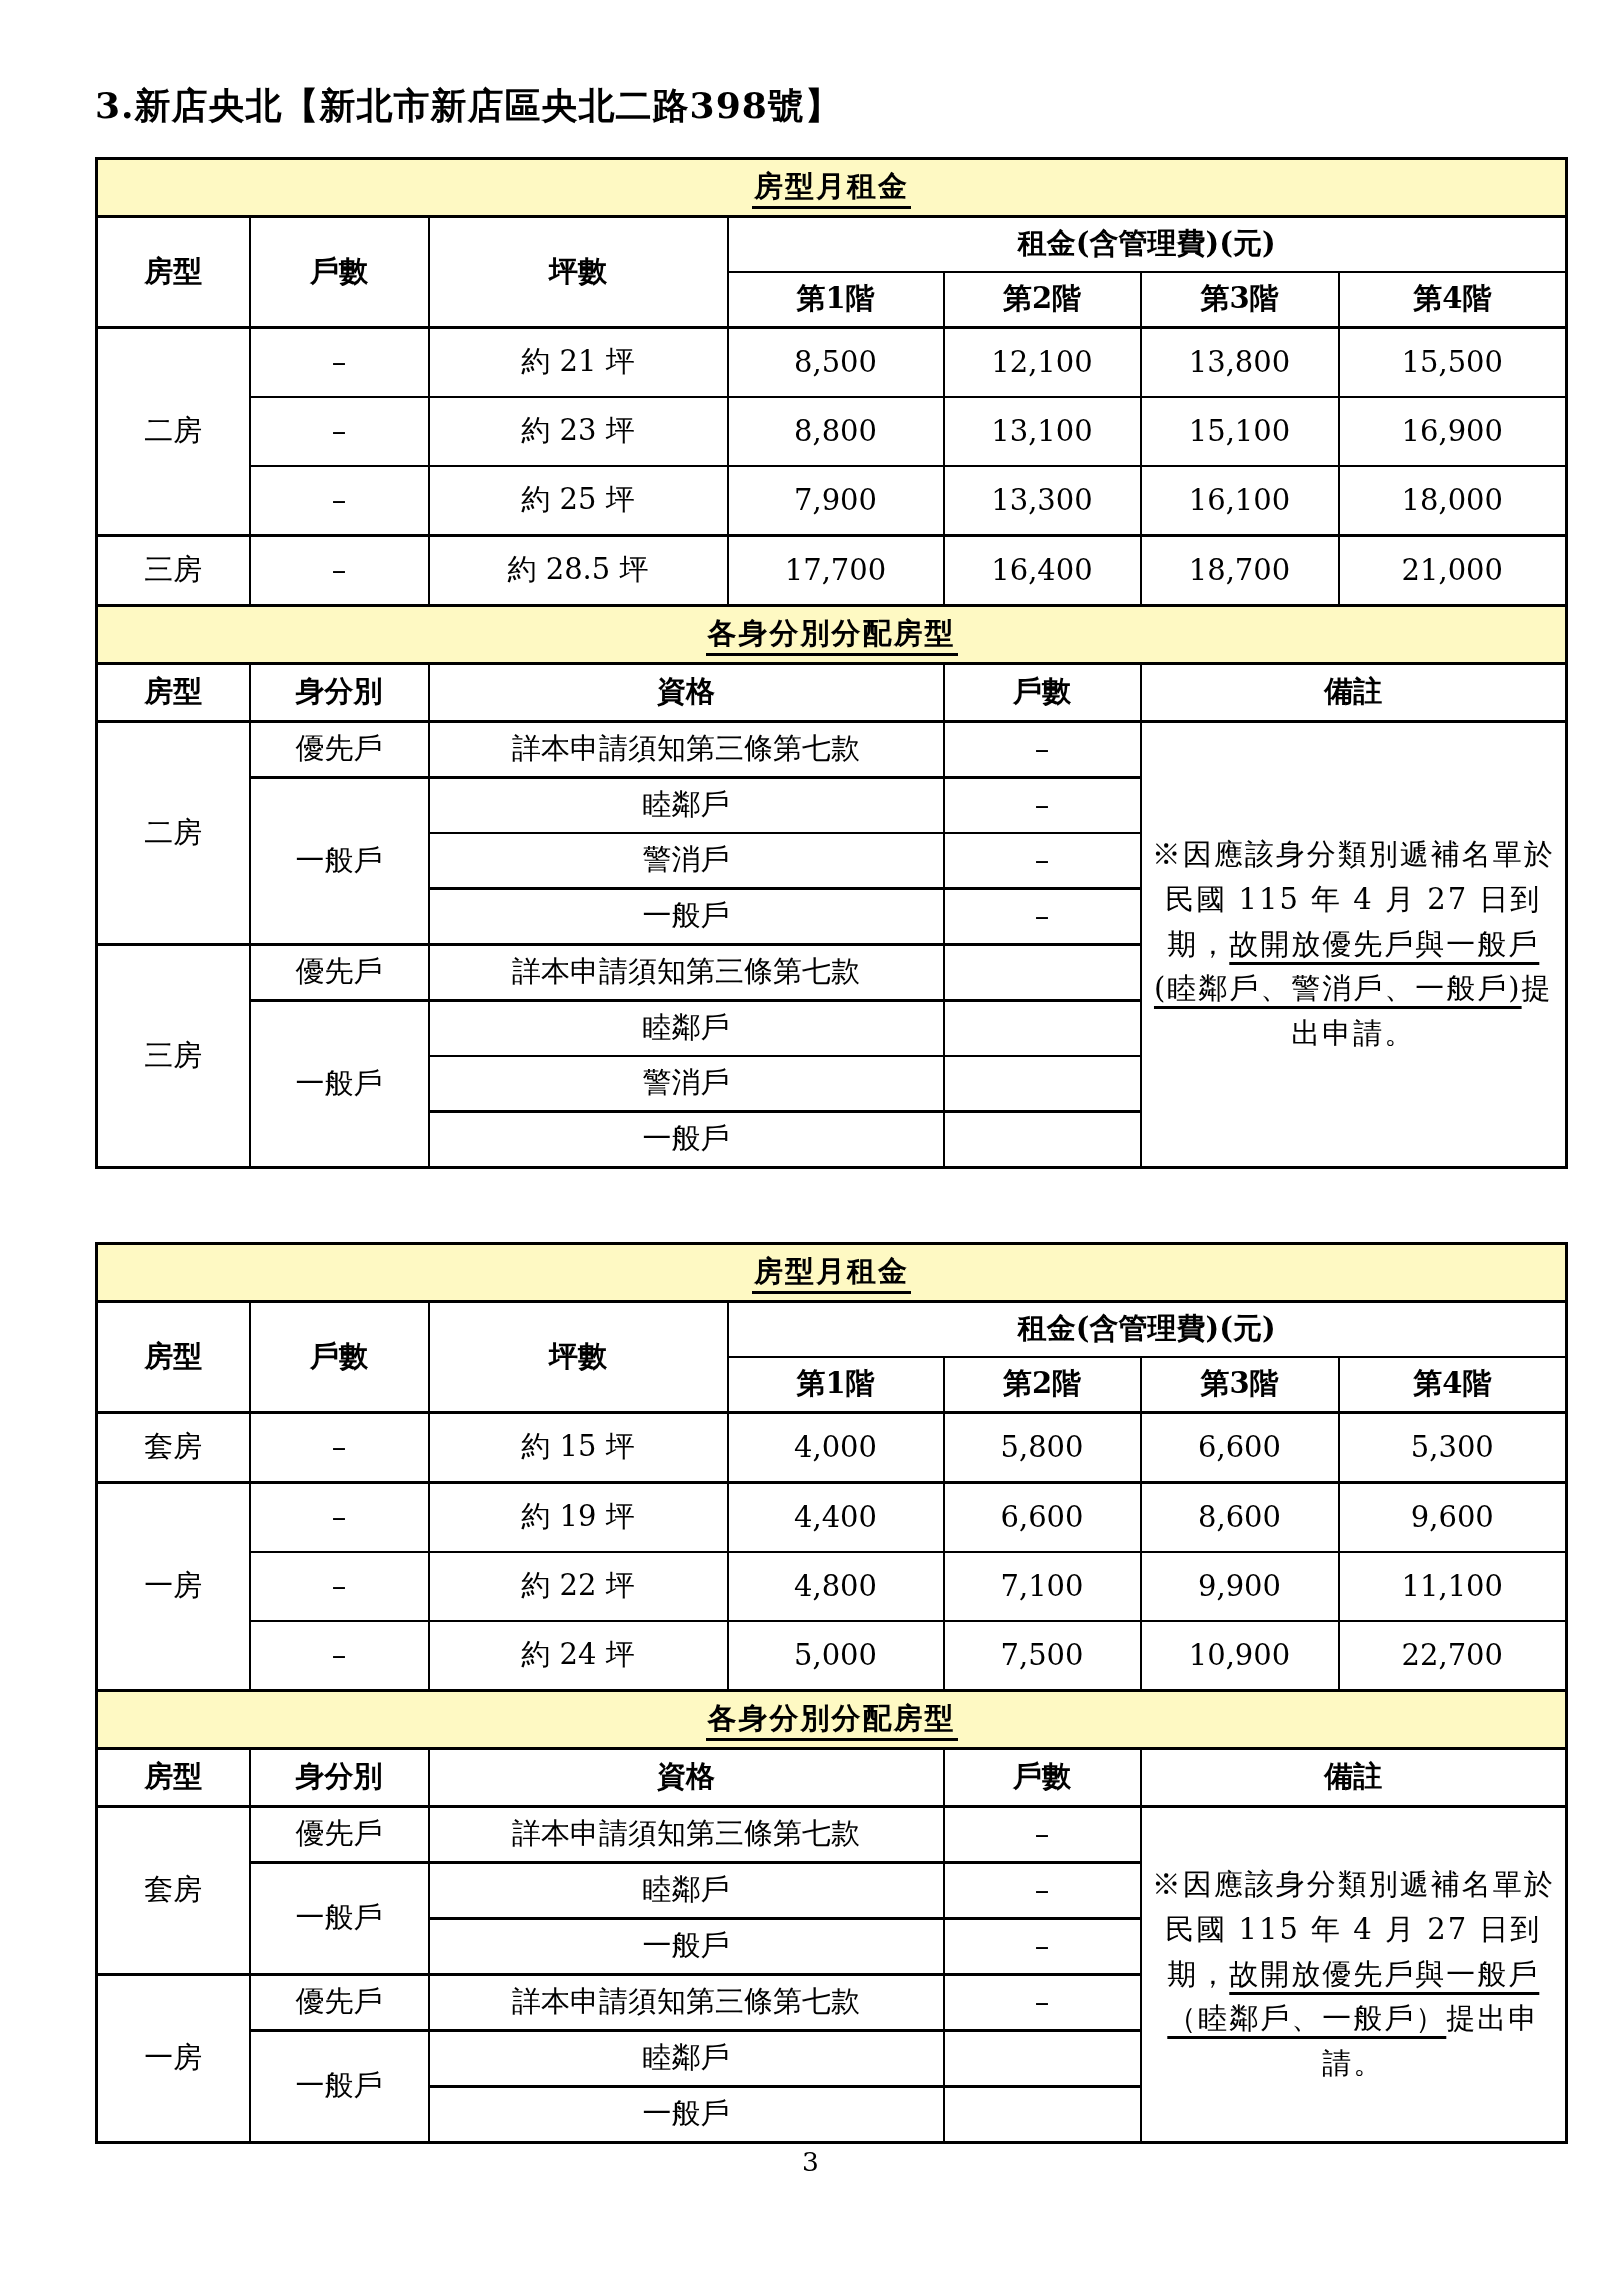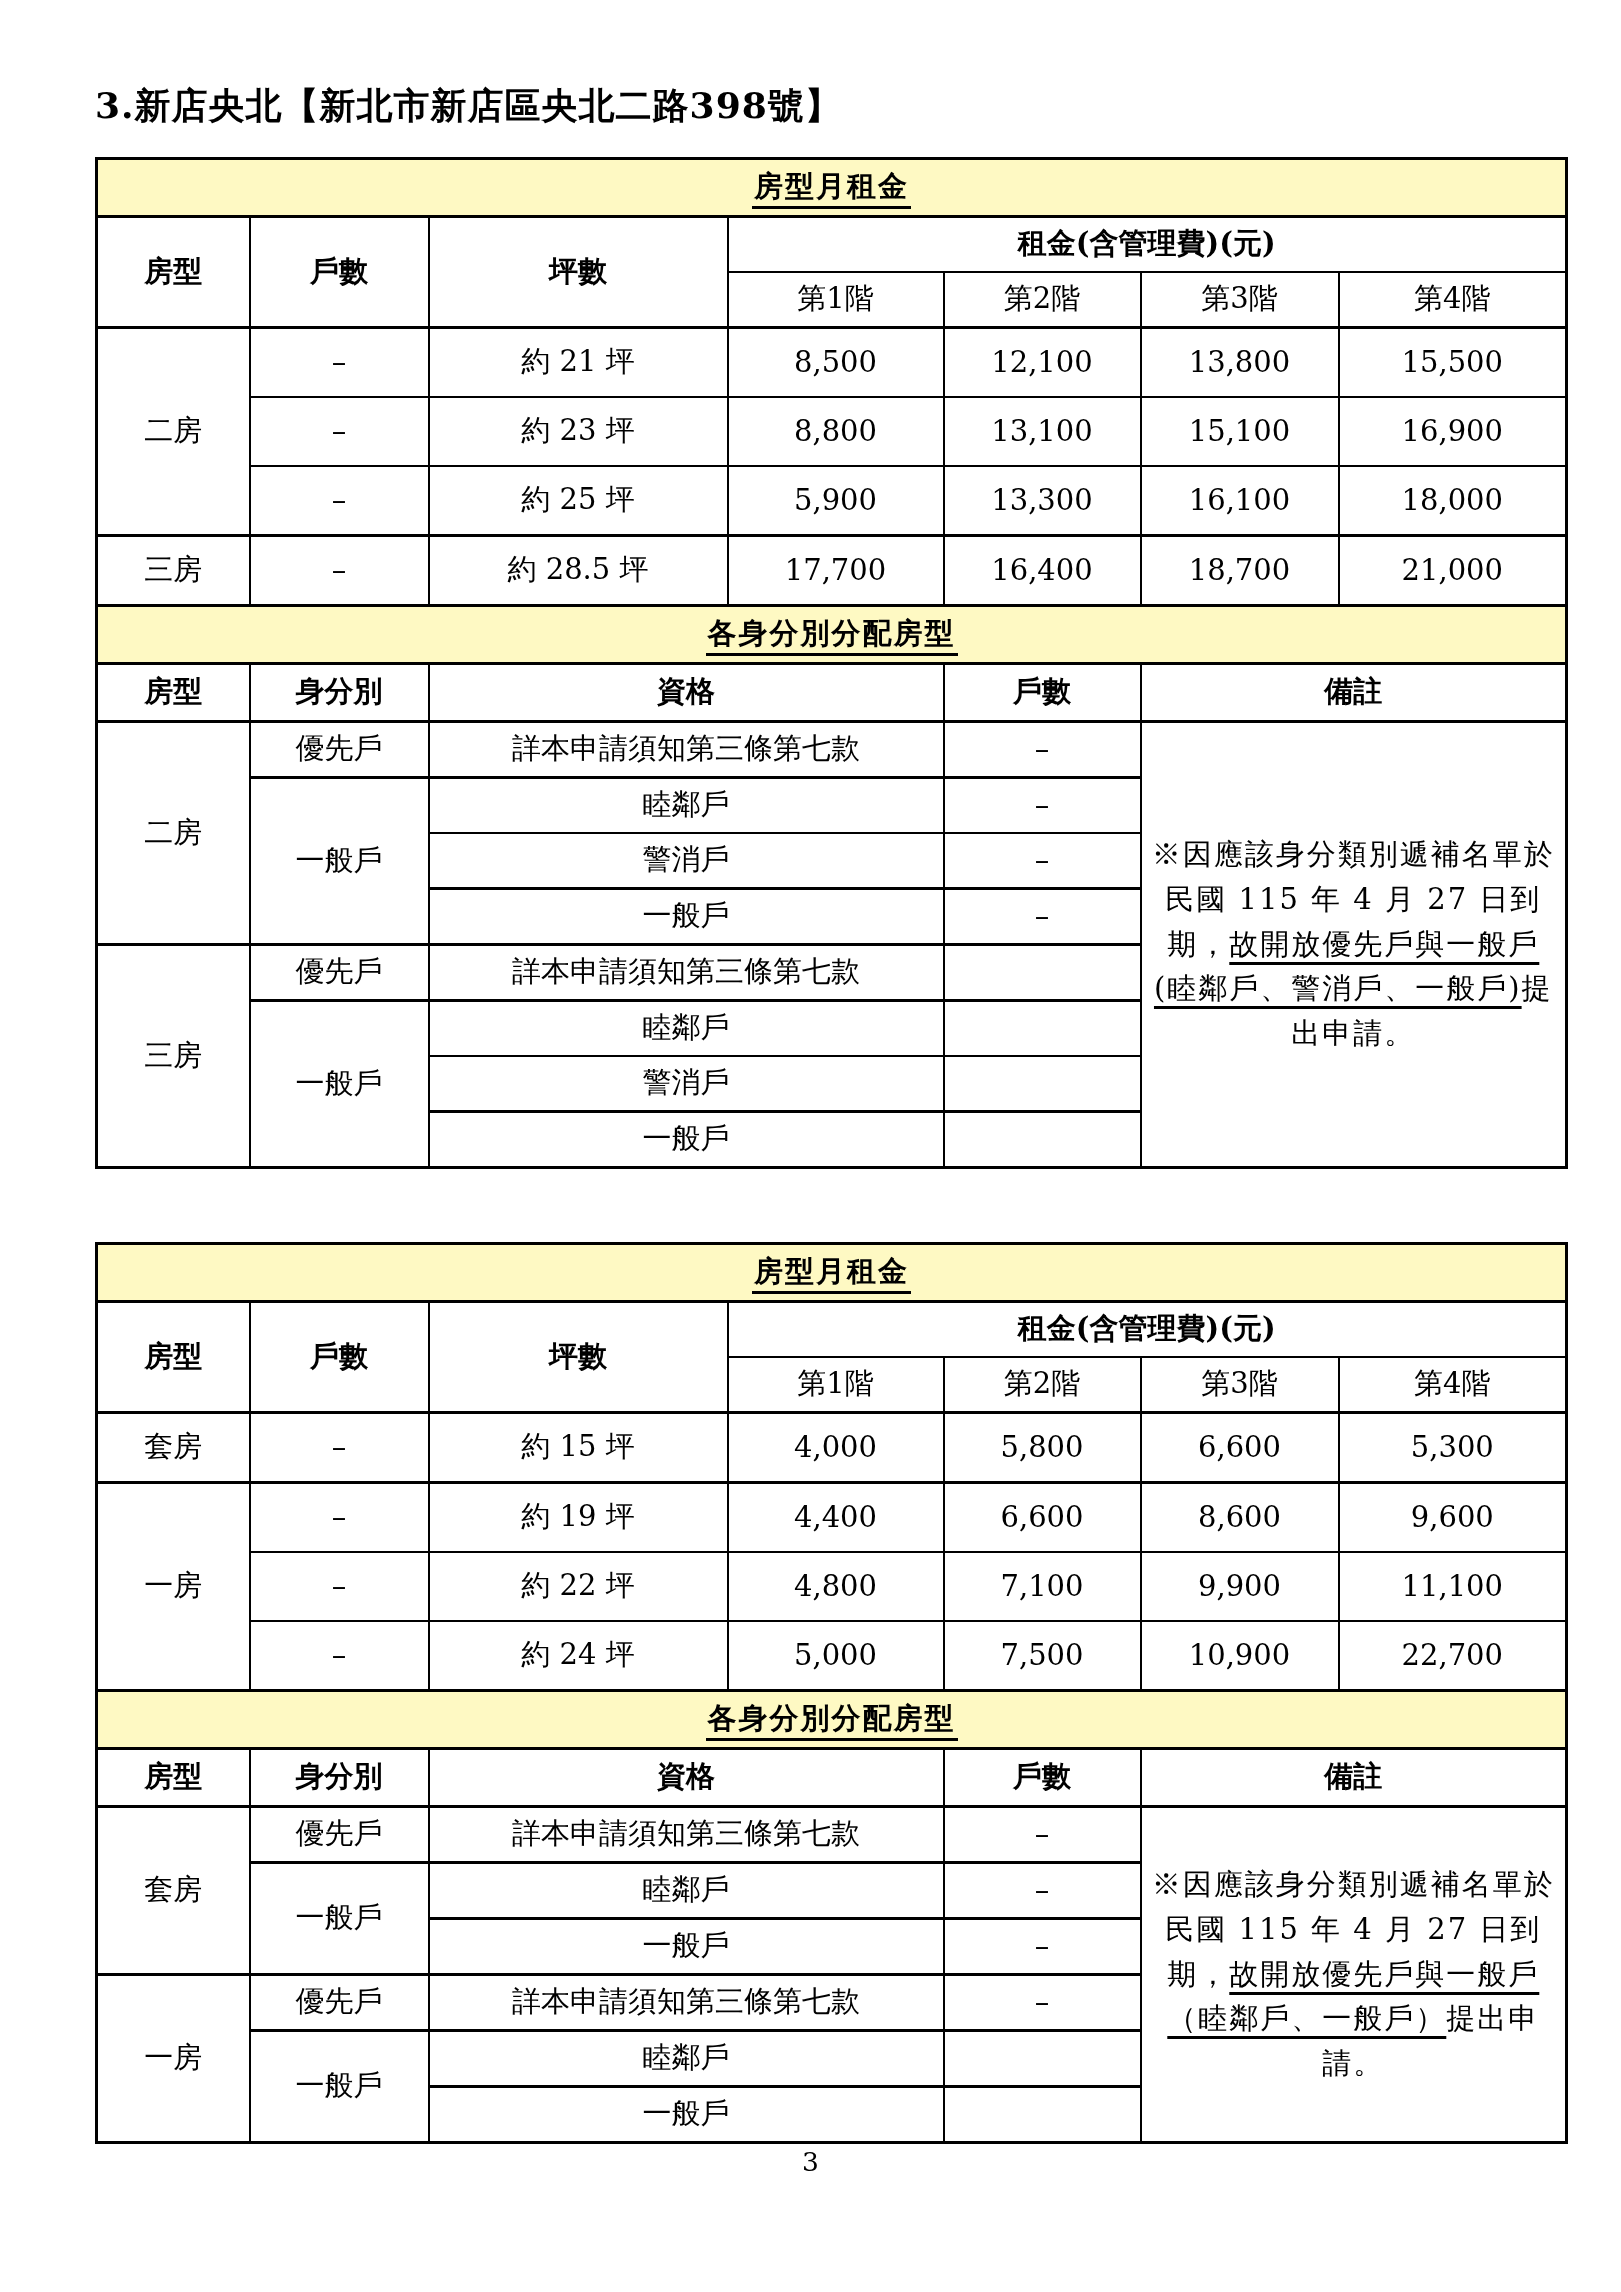--- a/index.html
+++ b/index.html
@@ -20,21 +20,21 @@
   table.grid td{
     border:2px solid #000;text-align:center;vertical-align:middle;
     font-size:29px;padding:2px 5.9px;overflow:hidden;
   }
   tr.r-banner td{
     background:#fef9c3;font-weight:bold;height:51px;
     border-top-width:3.9px;border-bottom-width:3.9px;
   }
   .banner-text{border-bottom:3.9px solid #000;padding:0 2px 2.9px 2px;letter-spacing:2px;}
   tr.r-h1 td{height:49px;font-weight:bold;}
-  tr.r-h2 td{height:49px;font-weight:normal;}
+  tr.r-h2 td{height:49px;font-weight:bold;}
   tr.r-ah td{height:51px;font-weight:bold;border-bottom-width:3.9px;}
   tr.r-data td{height:63px;}
   tr.r-alloc td{height:49px;}
   tr.thickb > td{border-bottom-width:3.9px;}
   tr.thickt > td{border-top-width:3.9px;}
   td.note-cell{
     text-align:justify;text-justify:inter-character;
     font-size:28px;line-height:1.55;padding:9.8px 15.7px;letter-spacing:2px;margin-top:14px;
   }
   .note-u{
@@ -98,21 +98,21 @@
         <td>–</td>
         <td>約 23 坪</td>
         <td>8,800</td>
         <td>13,100</td>
         <td>15,100</td>
         <td>16,900</td>
       </tr>
       <tr class="r-data thickb">
         <td>–</td>
         <td>約 25 坪</td>
-        <td>5,900</td>
+        <td>7,900</td>
         <td>13,300</td>
         <td>16,100</td>
         <td>18,000</td>
       </tr>
       <tr class="r-data thickt">
         <td>三房</td>
         <td>–</td>
         <td>約 28.5 坪</td>
         <td>17,700</td>
         <td>16,400</td>

